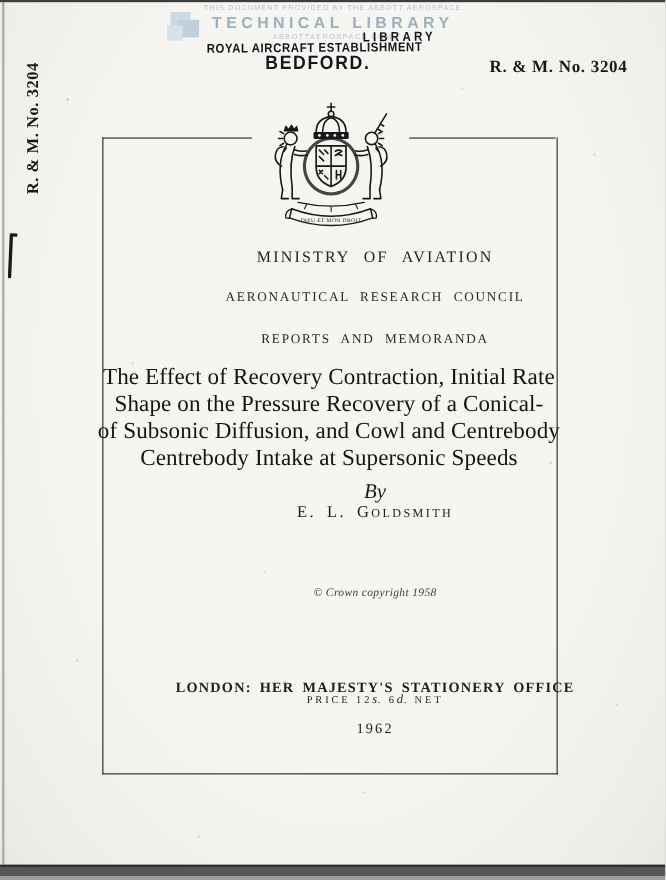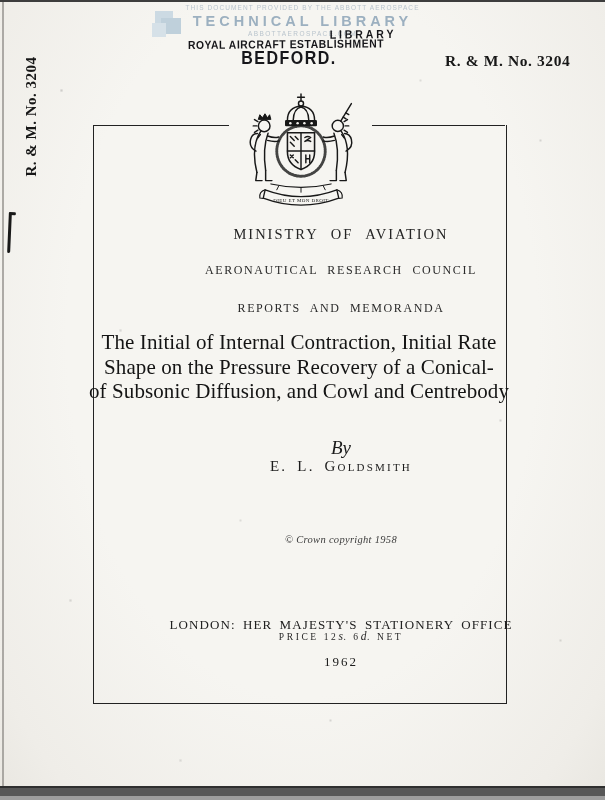--- a/index.html
+++ b/index.html
@@ -68,21 +68,21 @@
   .council  { top:263px; font-size:12px;   letter-spacing:1.6px; word-spacing:5px; color:#2a2a2a; }
   .series   { top:281px; font-size:12px;   letter-spacing:1.6px; word-spacing:5px; color:#2a2a2a;margin-top:20px; }
 
   .title-block { position:absolute; left:88px; width:422px; top:330px; text-align:center;
                  font-size:21px; line-height:24.5px; color:#141414; letter-spacing:.1px; }
   .by     { top:437px; font-style:italic; font-size:19px; }
   .author { top:458px; font-size:15px; font-variant:small-caps; letter-spacing:2.2px; word-spacing:4px; }
 
   .copyright { top:534px; font-style:italic; font-size:10.5px; color:#3c3c3c; letter-spacing:.3px; }
 
-  .publisher { top:617px; font-size:13px; letter-spacing:1.1px; word-spacing:3px; color:#202020; }
+  .publisher { top:617px; font-size:13px; letter-spacing:1.1px; word-spacing:3px; color:#202020;font-weight:bold; }
   .year      { top:638px; font-size:13px; letter-spacing:2px;margin-top:16px; }
   .price     { top:630px; font-size:9.5px; letter-spacing:2.6px; color:#262626; }
   .price .pr-it { font-style:italic; font-size:11.5px; letter-spacing:.5px; }
 </style>
 </head>
 <body>
 
 <div class="paper">
 
   <div class="edge-top"></div>
@@ -162,23 +162,24 @@
       <path d="M38 102 q-6.5 2 -5.5 8.5 l3.5 .5 M112 102 q6.5 2 5.5 8.5 l-3.5 .5" stroke-width="1.2"></path>
     </g>
     <text x="75" y="114.5" text-anchor="middle" font-size="5.2" letter-spacing=".4" fill="#181818" font-family="Liberation Serif, serif">DIEU ET MON DROIT</text>
   </svg>
 
   <div class="row ministry">MINISTRY OF AVIATION</div>
   <div class="row council">AERONAUTICAL RESEARCH COUNCIL</div>
   <div class="row series">REPORTS AND MEMORANDA</div>
 
   <div class="title-block">
-    <div>The Initial of Internal Contraction, Initial Rate</div>
+    <div>The Effect of Recovery Contraction, Initial Rate</div>
     <div>Shape on the Pressure Recovery of a Conical-</div>
     <div>of Subsonic Diffusion, and Cowl and Centrebody</div>
+    <div>Centrebody Intake at Supersonic Speeds</div>
   </div>
 
   <div class="row by">By</div>
   <div class="row author">E. L. Goldsmith</div>
 
   <div class="row copyright">© Crown copyright 1958</div>
 
   <div class="row publisher">LONDON: HER MAJESTY'S STATIONERY OFFICE</div>
   <div class="row year">1962</div>
   <div class="row price"><span>PRICE 12</span><span class="pr-it">s</span><span>. 6</span><span class="pr-it">d</span><span>. NET</span></div>

